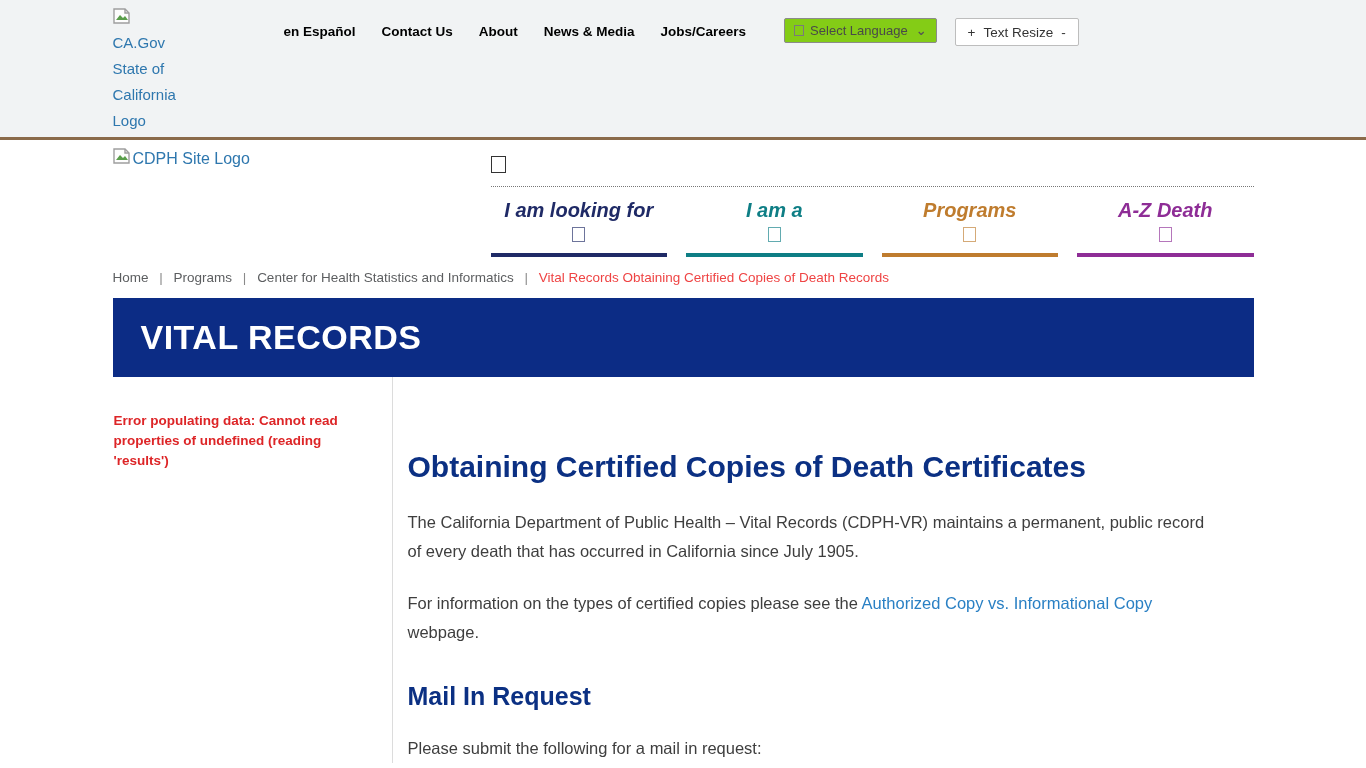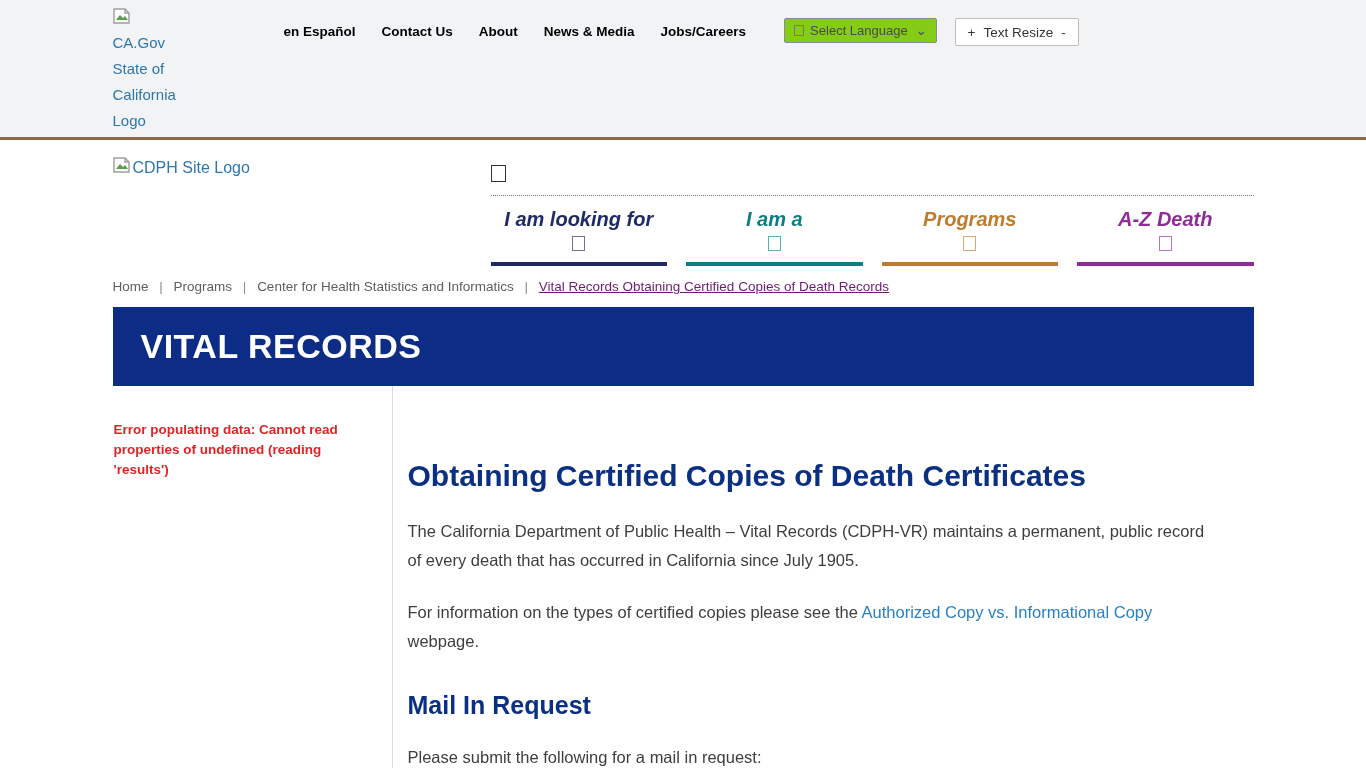--- a/index.html
+++ b/index.html
@@ -18,38 +18,38 @@
   .lang-select { margin:18px 0 0 38px; background:#84cc16; border:1px solid #8b8b8b; border-radius:2px;
     height:25px; display:flex; align-items:center; gap:6px; padding:0 9px; font-size:13px; color:#494949; cursor:pointer; }
   .lang-select .sq { display:inline-block; width:10px; height:11px; border:1px solid #7a7a7a; }
   .lang-select .chev { font-size:13px; font-weight:bold; color:#555; margin-left:2px; }
   .text-resize { margin:18px 0 0 18px; background:#fff; border:1px solid #bdbdbd; border-radius:2px;
     height:28px; display:flex; align-items:center; gap:8px; padding:0 12px; font-size:13.5px; color:#333; }
   .text-resize span { cursor:pointer; }
   .text-resize .lbl { cursor:default; }
 
   
-  .site-bar-inner { display:flex; align-items:flex-start; padding-top:15px; }
+  .site-bar-inner { display:flex; align-items:flex-start; padding-top:6px; }
   .cdph-logo { display:flex; align-items:center; gap:3px; text-decoration:none; cursor:pointer; }
   .cdph-logo .alt-text { font-size:16px; }
   .mega { width:763px; margin-left:auto; margin-top:10px; }
   .search-sq { display:inline-block; width:15px; height:17px; border:1.5px solid #333; margin-bottom:9px; cursor:pointer; }
   .tabs { display:flex; gap:19px; border-top:1px dotted #777; padding-top:11px; }
   .tab { flex:1; text-align:center; padding-bottom:7px; border-bottom:4px solid currentColor; cursor:pointer; }
   .tab-label { font-size:20px; font-weight:bold; line-height:24px;font-style:italic; }
   .tab-sq { display:inline-block; width:13px; height:15px; border:1px solid currentColor; opacity:.65; margin-top:5px; }
   .tab-0 { color:#1f2a66; }
   .tab-1 { color:#0e7e85; }
   .tab-2 { color:#bf7c2e; }
   .tab-3 { color:#8e2d96; }
 
   
   .breadcrumb { padding:13px 0 13px; font-size:13.5px; color:#5c5e60; }
   .breadcrumb a { color:#5c5e60; text-decoration:none; cursor:pointer; }
-  .breadcrumb a.current { color:#701a75;text-decoration:underline; }
+  .breadcrumb a.current { color:#ef4444; }
   .breadcrumb .sep { margin:0 7px; color:#8a8a8a; }
 
   
   .banner { background:#0c2c85; height:79px; display:flex; align-items:center; padding-left:28px; }
   .banner h1 { color:#fff; font-size:34px; font-weight:bold; letter-spacing:.5px; }
 
   
   .content { display:flex; align-items:stretch; min-height:366px; }
   .sidebar { width:280px; border-right:1px solid #dcdcdc; padding:34px 30px 0 1px; }
   .error { color:#dd2527; font-size:13.5px; font-weight:bold; line-height:20px; }

